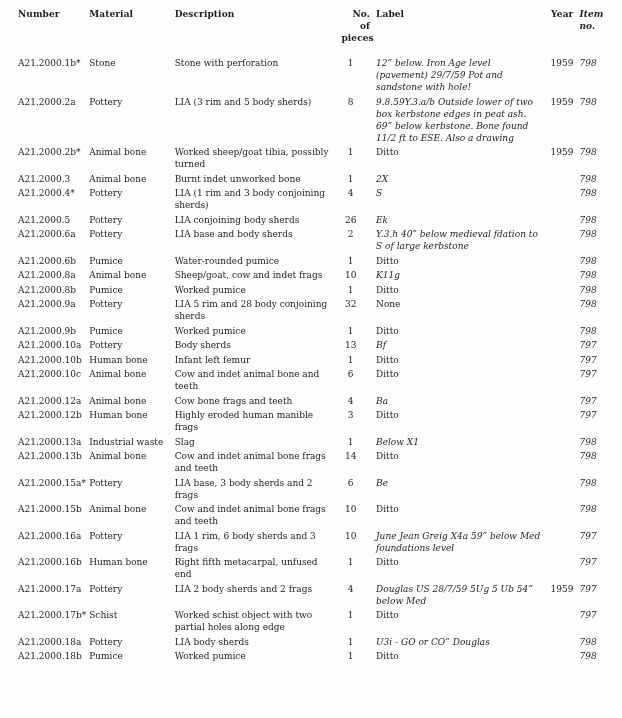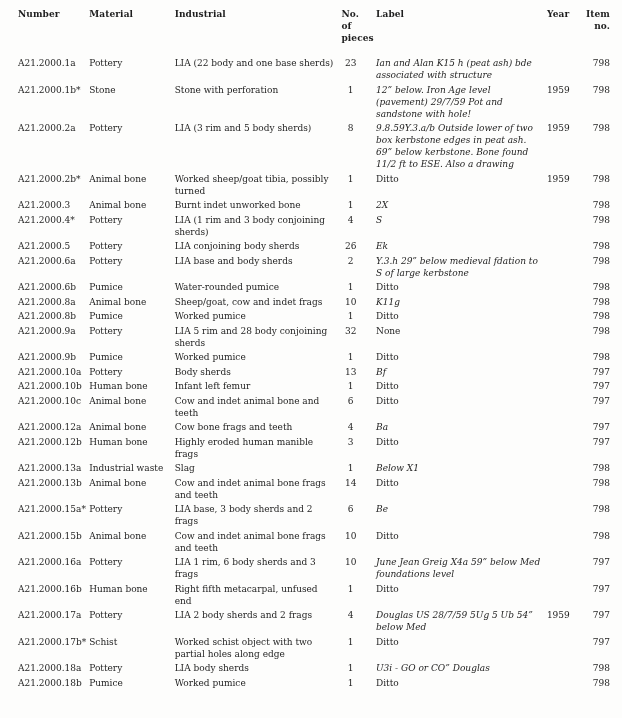--- a/index.html
+++ b/index.html
@@ -30,63 +30,54 @@
     overflow: visible;
   }
   thead th {
     font-weight: bold;
     padding-bottom: 12px;
     letter-spacing: 0.1px;
   }
   .col-number   { width: 70px; white-space: nowrap; }
   .col-material { width: 84px; white-space: nowrap; }
   .col-description { width: 162px; }
-  .col-pieces   { width: 36px; text-align: left; padding-left: 2px; }
+  .col-pieces   { width: 36px; text-align: right; padding-left: 2px; }
   td.col-pieces { text-align: center; padding-left: 0; padding-right: 14px; }
   .col-label    { width: 168px; }
-  .col-year     { width: 32px; }
-  .col-item     { width: 30px; text-align: right; padding-right: 0; }
+  .col-year     { width: 32px; text-align: right; }
+  .col-item     { width: 30px; padding-right: 0; font-style: italic; }
   td.italic     { font-style: italic; }
 </style>
 </head>
 <body>
 
 <div class="page">
   <table>
     <colgroup>
       <col class="col-number">
       <col class="col-material">
       <col class="col-description">
       <col class="col-pieces">
       <col class="col-label">
       <col class="col-year">
       <col class="col-item">
     </colgroup>
     <thead>
       <tr>
         <th class="col-number">Number</th>
         <th class="col-material">Material</th>
-        <th class="col-description">Industrial</th>
+        <th class="col-description">Description</th>
         <th class="col-pieces">No. of pieces</th>
         <th class="col-label">Label</th>
         <th class="col-year">Year</th>
         <th class="col-item">Item no.</th>
       </tr>
     </thead>
     <tbody id="table-body">
         <tr>
-          <td class="col-number">A21.2000.1a</td>
-          <td class="col-material">Pottery</td>
-          <td class="col-description">LIA (22 body and one base sherds)</td>
-          <td class="col-pieces">23</td>
-          <td class="col-label italic">Ian and Alan K15 h (peat ash) bde associated with structure</td>
-          <td class="col-year"></td>
-          <td class="col-item">798</td>
-        </tr>
-        <tr>
           <td class="col-number">A21.2000.1b*</td>
           <td class="col-material">Stone</td>
           <td class="col-description">Stone with perforation</td>
           <td class="col-pieces">1</td>
           <td class="col-label italic">12” below. Iron Age level (pavement) 29/7/59 Pot and sandstone with hole!</td>
           <td class="col-year">1959</td>
           <td class="col-item">798</td>
         </tr>
         <tr>
           <td class="col-number">A21.2000.2a</td>
@@ -131,21 +122,21 @@
           <td class="col-pieces">26</td>
           <td class="col-label italic">Ek</td>
           <td class="col-year"></td>
           <td class="col-item">798</td>
         </tr>
         <tr>
           <td class="col-number">A21.2000.6a</td>
           <td class="col-material">Pottery</td>
           <td class="col-description">LIA base and body sherds</td>
           <td class="col-pieces">2</td>
-          <td class="col-label italic">Y.3.h 29” below medieval fdation to S of large kerbstone</td>
+          <td class="col-label italic">Y.3.h 40” below medieval fdation to S of large kerbstone</td>
           <td class="col-year"></td>
           <td class="col-item">798</td>
         </tr>
         <tr>
           <td class="col-number">A21.2000.6b</td>
           <td class="col-material">Pumice</td>
           <td class="col-description">Water-rounded pumice</td>
           <td class="col-pieces">1</td>
           <td class="col-label">Ditto</td>
           <td class="col-year"></td>

